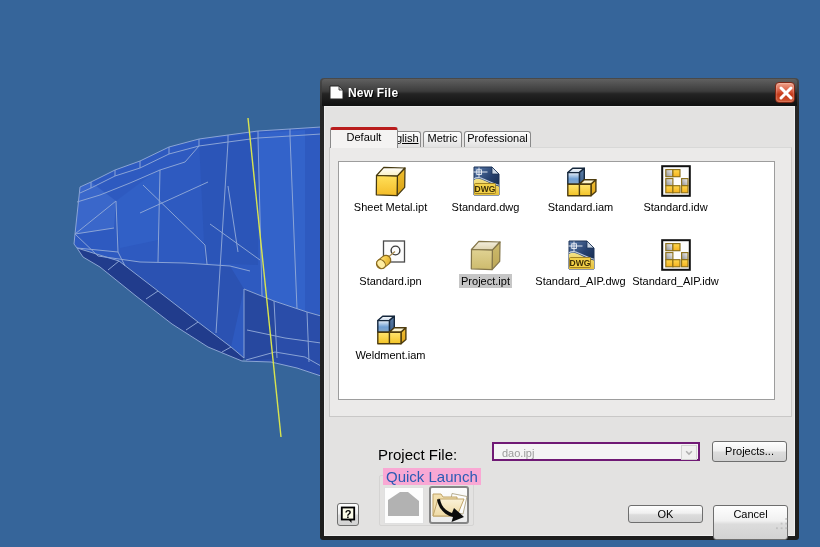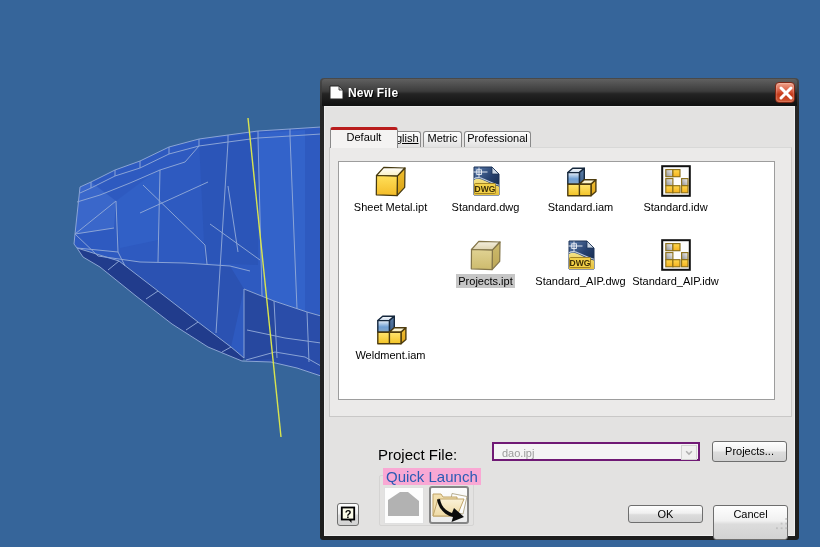--- a/index.html
+++ b/index.html
@@ -242,20 +242,39 @@
               <rect x="11.9" y="4.6" width="7.1" height="7.1" fill="url(#wy)"></rect>
               <rect x="4.8" y="13.6" width="7.1" height="7.1" fill="url(#wg)"></rect>
               <rect x="4.8" y="20.7" width="7.1" height="7.1" fill="url(#wy)"></rect>
               <rect x="11.9" y="20.7" width="7.1" height="7.1" fill="url(#wy)"></rect>
               <rect x="20.6" y="13.6" width="6.4" height="7.1" fill="url(#wg)"></rect>
               <rect x="20.6" y="20.7" width="6.4" height="7.1" fill="url(#wy)"></rect>
             </g>
           </svg></div>
         <div class="lrow"><span class="lbl">Standard.idw</span></div>
       </div>
+    <div class="item" id="it4" style="left:18px; top:132px;">
+        <div class="ic"><svg width="32" height="32" viewBox="0 0 32 32">
+            <defs>
+              <linearGradient id="pc" x1="0" y1="0" x2="1" y2="1">
+                <stop offset="0" stop-color="#fff3c4"></stop>
+                <stop offset="0.5" stop-color="#f7cf4e"></stop>
+                <stop offset="1" stop-color="#d9a62a"></stop>
+              </linearGradient>
+            </defs>
+            <rect x="8.5" y="2" width="21" height="21" fill="#fcfcfc" stroke="#4a4a4a" stroke-width="1.3"></rect>
+            <circle cx="20.5" cy="11.5" r="4.4" fill="none" stroke="#3a3a3a" stroke-width="1.4"></circle>
+            <line x1="11" y1="20" x2="20" y2="12.5" stroke="#a8894a" stroke-width="1.2"></line>
+            <g transform="translate(8.6,23) rotate(-39)">
+              <rect x="-7.8" y="-4.8" width="15.6" height="9.6" rx="4.8" fill="url(#pc)" stroke="#8a6a1e" stroke-width="1.2"></rect>
+              <ellipse cx="-3.2" cy="0" rx="3.8" ry="4.8" fill="#ffeda0" stroke="#8a6a1e" stroke-width="1"></ellipse>
+            </g>
+          </svg></div>
+        <div class="lrow"><span class="lbl">Standard.ipn</span></div>
+      </div>
     <div class="item sel" id="it5" style="left:113px; top:132px;">
         <div class="ic"><svg width="33" height="33" viewBox="0 0 33 33">
             <defs>
               <linearGradient id="ts" x1="0" y1="0" x2="0" y2="1">
                 <stop offset="0" stop-color="#f4efdf"></stop>
                 <stop offset="1" stop-color="#ded3ae"></stop>
               </linearGradient>
               <linearGradient id="fs" x1="0" y1="0" x2="0" y2="1">
                 <stop offset="0" stop-color="#e0d293"></stop>
                 <stop offset="1" stop-color="#cdbb6d"></stop>
@@ -264,21 +283,21 @@
                 <stop offset="0" stop-color="#cdbb6d"></stop>
                 <stop offset="1" stop-color="#bda757"></stop>
               </linearGradient>
             </defs>
             <g stroke="#84764a" stroke-width="1.25" stroke-linejoin="round">
               <polygon points="2.5,10.5 9.8,2.3 31,3 23.4,11.2" fill="url(#ts)"></polygon>
               <polygon points="23.4,11.2 31,3 30.7,22.3 23.1,30.6" fill="url(#rs)"></polygon>
               <polygon points="2.5,10.5 23.4,11.2 23.1,30.6 2.3,29.8" fill="url(#fs)"></polygon>
             </g>
           </svg></div>
-        <div class="lrow"><span class="lbl">Projects.ipt</span></div>
+        <div class="lrow"><span class="lbl">Project.ipt</span></div>
       </div>
     <div class="item" id="it6" style="left:208px; top:132px;">
         <div class="ic"><svg width="32" height="32" viewBox="0 0 32 32">
             <defs>
               <linearGradient id="dwb" x1="0" y1="0" x2="1" y2="1">
                 <stop offset="0" stop-color="#5c7cab"></stop>
                 <stop offset="0.5" stop-color="#26416f"></stop>
                 <stop offset="1" stop-color="#102342"></stop>
               </linearGradient>
               <linearGradient id="dwy" x1="0" y1="0" x2="0" y2="1">

